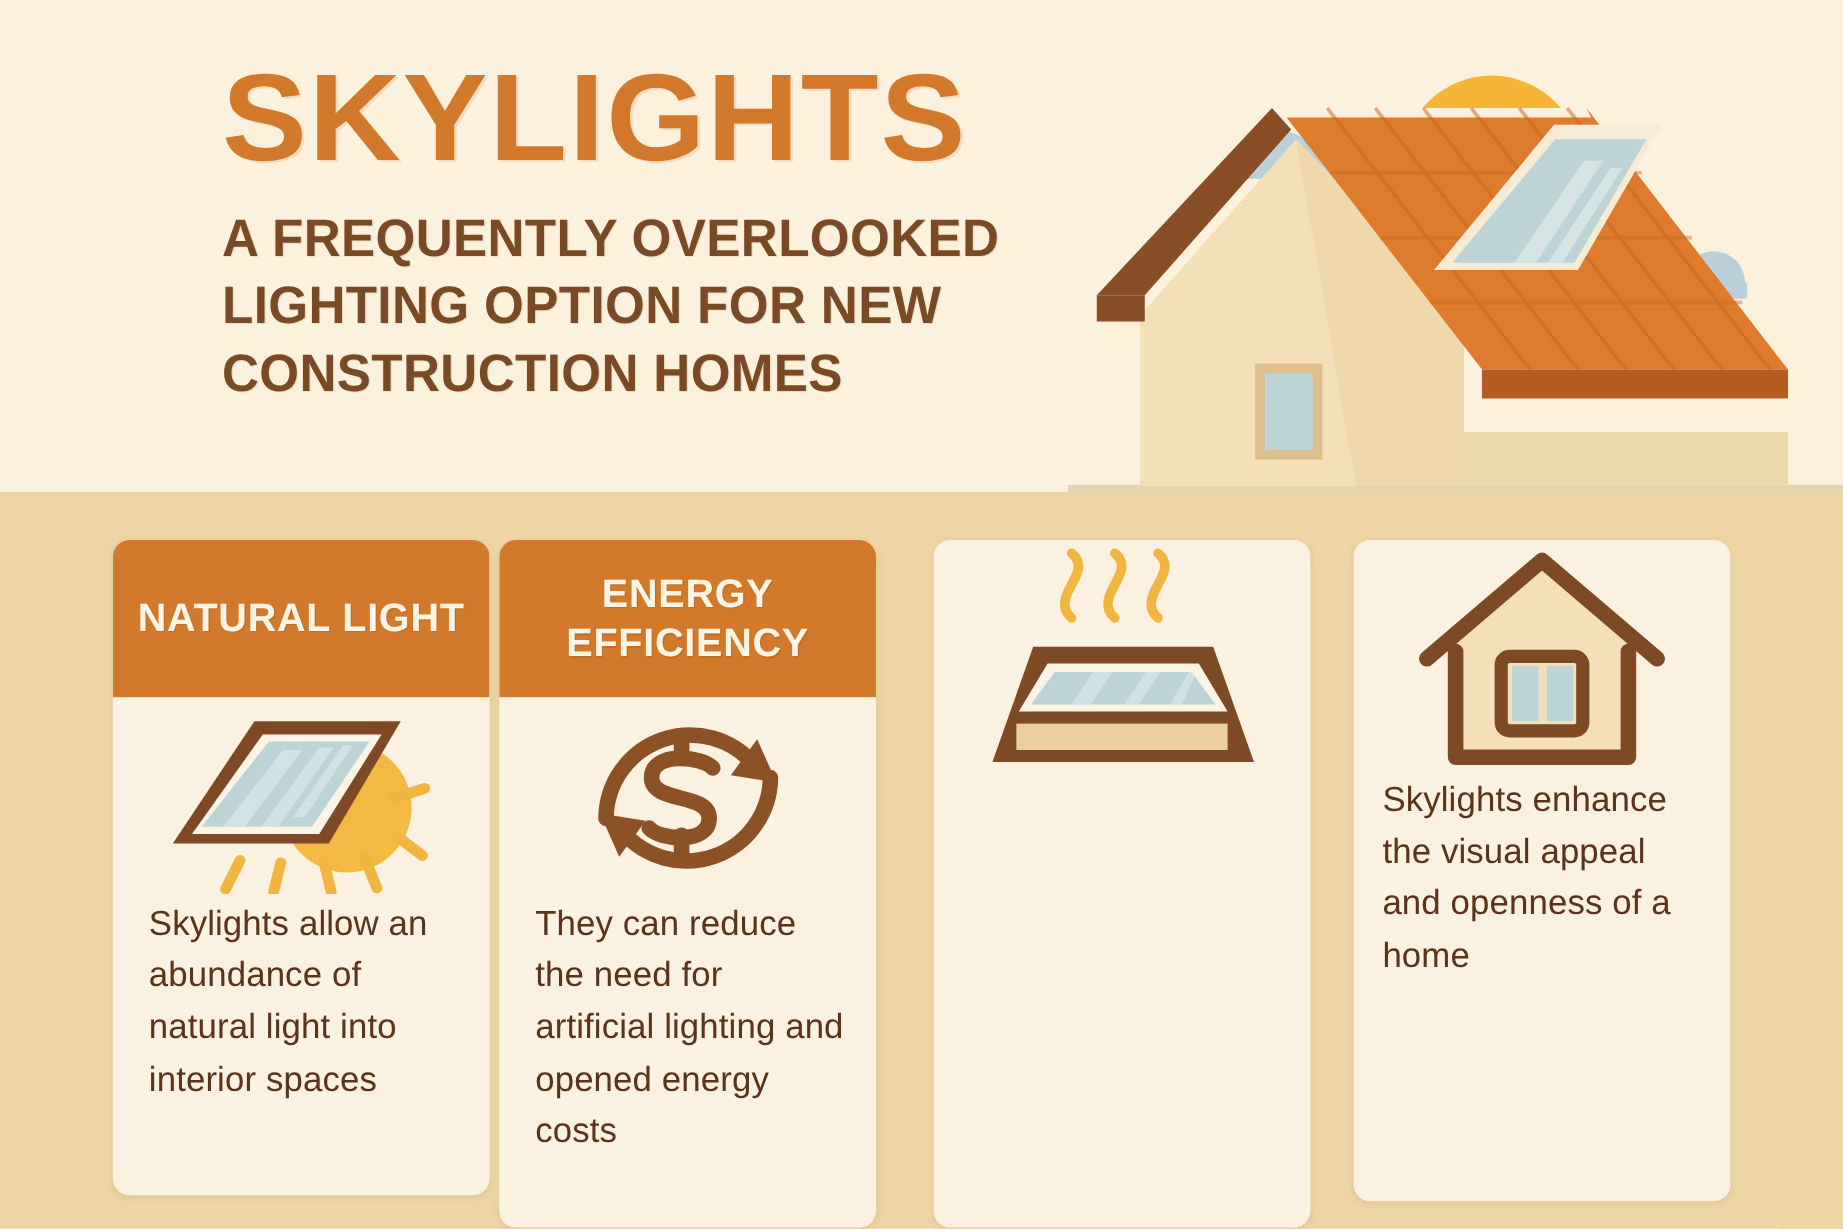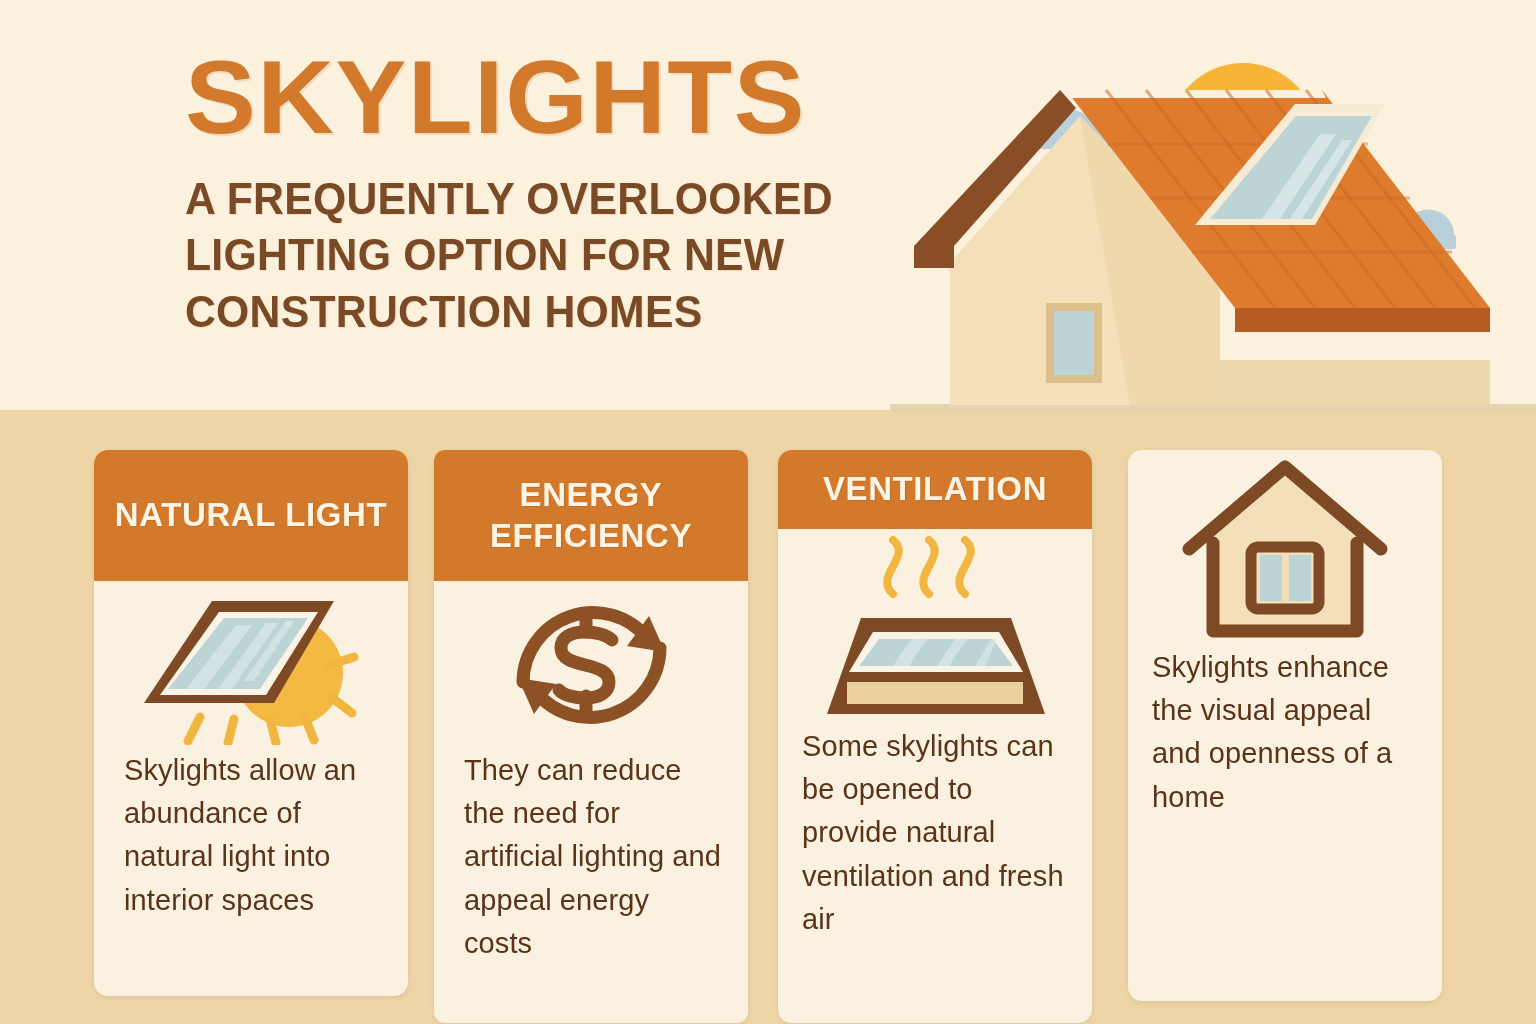--- a/index.html
+++ b/index.html
@@ -56,21 +56,21 @@
   .card {
     position:absolute;
     top:450px;
     width:314px;
     background:#FBF1E0;
     border-radius:14px;
     overflow:hidden;
     box-shadow:0 2px 5px rgba(150,110,60,.14);
   }
   .card.c1 { left:94px;  height:546px; }
-  .card.c2 { left:434px; height:573px;border-radius:11px; }
+  .card.c2 { left:416px; height:573px; }
   .card.c3 { left:778px; height:573px; }
   .card.c4 { left:1128px; height:551px; }
 
   .card-head {
     background:#D2792B;
     color:#FCF4E4;
     height:79px;
     display:flex;
     align-items:center;
     justify-content:center;
@@ -228,25 +228,24 @@
           <polygon points="150,26 166,62 128,56" fill="#8C5226"></polygon>
           <polygon points="35,124 19,88 57,94" fill="#8C5226"></polygon>
 
           <g fill="none" stroke="#8C5226" stroke-width="13" stroke-linecap="round" stroke-linejoin="round">
             <path d="M113 50 C104 40 62 36 62 58 C62 80 110 70 110 92 C110 114 68 110 60 100"></path>
             <line x1="87" y1="26" x2="87" y2="42"></line>
             <line x1="87" y1="106" x2="87" y2="124"></line>
           </g>
         </svg>
       </div>
-      <div class="card-body">They can reduce the need for artificial lighting and appeal energy costs</div>
+      <div class="card-body">They can reduce the need for artificial lighting and opened energy costs</div>
     </div>
 
     <div class="card c3">
-      <div class="card-head">VENTILATION</div>
       <div class="card-icon">
         <svg width="240" height="190" viewBox="0 0 240 190">
 
           <g fill="none" stroke="#F0B63F" stroke-width="8" stroke-linecap="round">
             <path d="M78 8 C98 24 58 44 78 62"></path>
             <path d="M114 8 C134 24 94 44 114 62"></path>
             <path d="M150 8 C170 24 130 44 150 62"></path>
           </g>
 
           <path d="M12 182 L46 86 L196 86 L230 182 Z" fill="#7E4A26"></path>
@@ -254,21 +253,20 @@
           <path d="M44 134 L64 107 L178 107 L198 134 Z" fill="#BDD4D6"></path>
           <g opacity="0.5" fill="#E6F1F2">
             <path d="M78 134 L96 107 L112 107 L94 134 Z"></path>
             <path d="M122 134 L140 107 L152 107 L134 134 Z"></path>
             <path d="M160 134 L176 107 L182 107 L170 134 Z"></path>
           </g>
 
           <rect x="32" y="150" width="176" height="22" fill="#EBCF9D"></rect>
         </svg>
       </div>
-      <div class="card-body">Some skylights can be opened to provide natural ventilation and fresh air</div>
     </div>
 
     <div class="card c4">
       <div class="card-icon">
         <svg width="220" height="195" viewBox="0 0 220 195">
 
           <path d="M34 90 L110 22 L186 90 L186 178 L34 178 Z" fill="#F3DFB8"></path>
 
           <g fill="none" stroke="#7E4A26" stroke-width="13" stroke-linecap="round" stroke-linejoin="round">
             <path d="M38 92 L38 180 L182 180 L182 92"></path>

